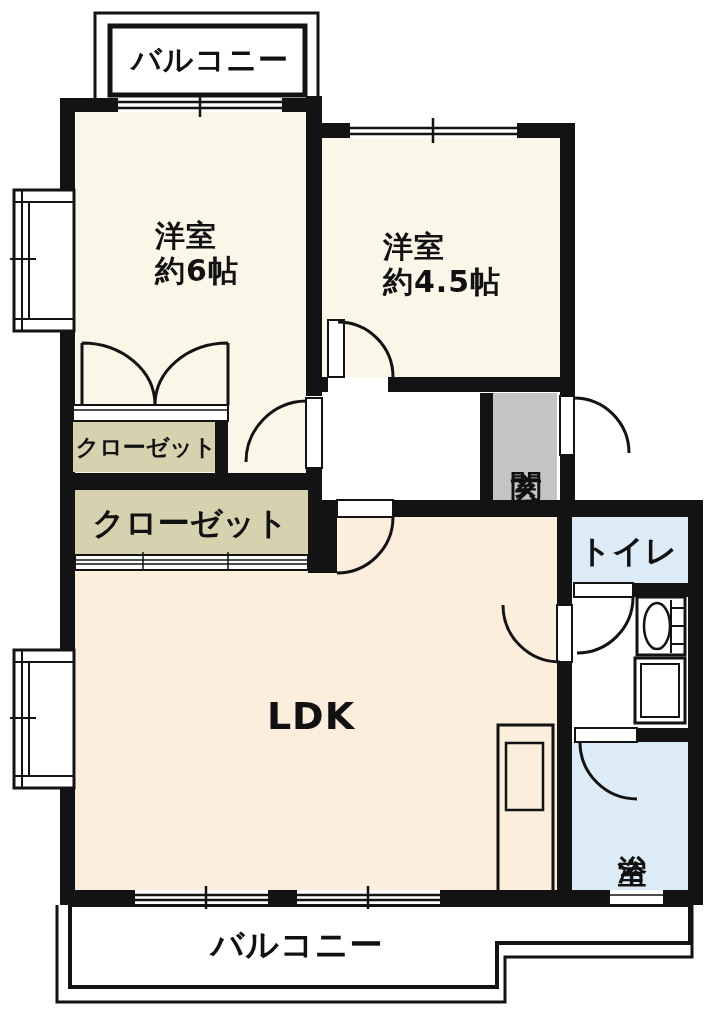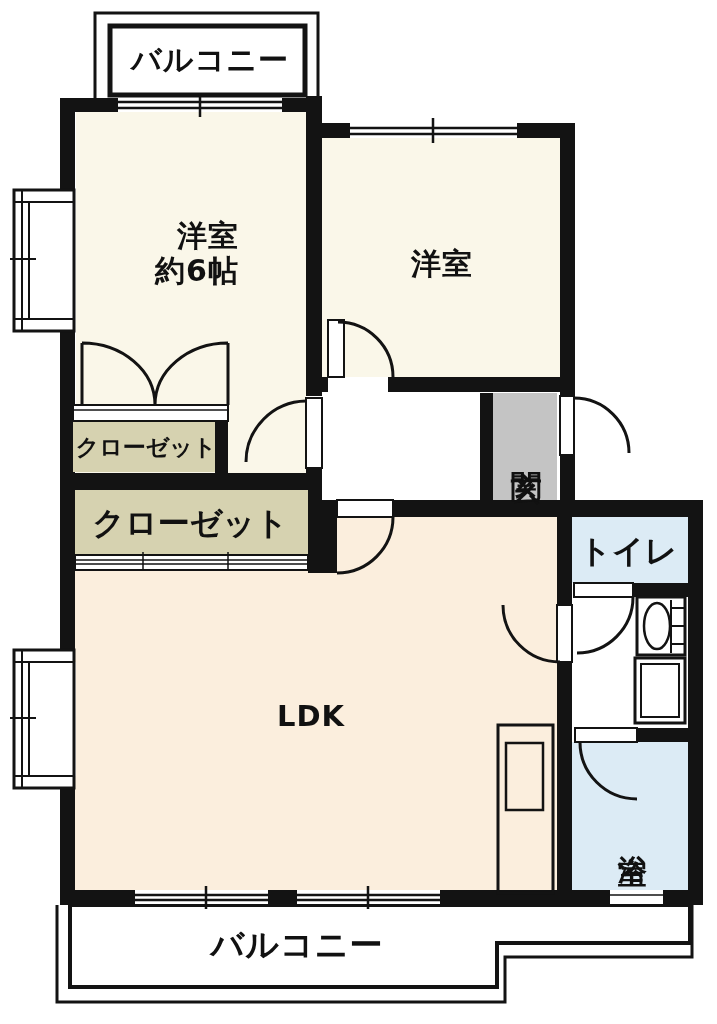--- a/index.html
+++ b/index.html
@@ -1,20 +1,20 @@
 <!DOCTYPE html>
 <html style="--wall: #131313; --room_cream: #faf7e9; --ldk_peach: #fbeedd; --closet_tan: #d6d2b0; --balcony_gray: #bdbdbd; --entrance_gray: #c4c4c4; --wet_blue: #dcebf5;"><head>
 <meta charset="utf-8">
 <style>
   html,body{margin:0;padding:0;background:#ffffff;}
   #plan{position:relative;width:717px;height:1024px;background:#fff;overflow:hidden;
         font-family:"DejaVu Sans","Liberation Sans",sans-serif;}
   #plan svg{position:absolute;left:0;top:0;}
   .lbl{position:absolute;transform:translate(-50%,-50%);color:#111;font-weight:bold;
-       text-align:right;white-space:nowrap;line-height:1.15;letter-spacing:1px;}
+       text-align:left;white-space:nowrap;line-height:1.15;letter-spacing:1px;}
   .vert{writing-mode:vertical-rl;text-orientation:upright;letter-spacing:2px;}
   
   .wall{fill:var(--wall);}
   .cream{fill:var(--room_cream);}
   .peach{fill:var(--ldk_peach);}
   .tan{fill:var(--closet_tan);}
   .gray{fill:var(--balcony_gray);}
   .egray{fill:var(--entrance_gray);}
   .blue{fill:var(--wet_blue);}
   .line{stroke:var(--wall);fill:none;}
@@ -152,31 +152,31 @@
     </g>
   </svg>
 
   <div class="lbl" style="left:210px;top:60px;font-size:30px;"><span>バルコニー</span></div>
 
   <div class="lbl" style="left:197px;top:253px;font-size:30px;">
     <span>洋室</span><br><span>約6帖</span>
   </div>
 
   <div class="lbl" style="left:442px;top:264px;font-size:30px;">
-    <span>洋室</span><br>
+    <span>洋室</span><br><span>約4.5帖</span>
   </div>
 
   <div class="lbl" style="left:146px;top:447px;font-size:23px;letter-spacing:0;"><span>クローゼット</span></div>
 
   <div class="lbl" style="left:190px;top:523px;font-size:32px;letter-spacing:0;"><span>クローゼット</span></div>
 
   <div class="lbl vert" style="left:526px;top:448px;font-size:31px;"><span>玄関</span></div>
 
   <div class="lbl" style="left:628px;top:551px;font-size:32px;letter-spacing:0;"><span>トイレ</span></div>
 
-  <div class="lbl" style="left:311px;top:717px;font-size:29px;">
+  <div class="lbl" style="left:311px;top:717px;font-size:38px;">
     <span>LDK</span><br>
   </div>
 
   <div class="lbl vert" style="left:632px;top:833px;font-size:29px;"><span>浴室</span></div>
 
   <div class="lbl" style="left:297px;top:945px;font-size:33px;"><span>バルコニー</span></div>
 </div>
 
 </body></html>

